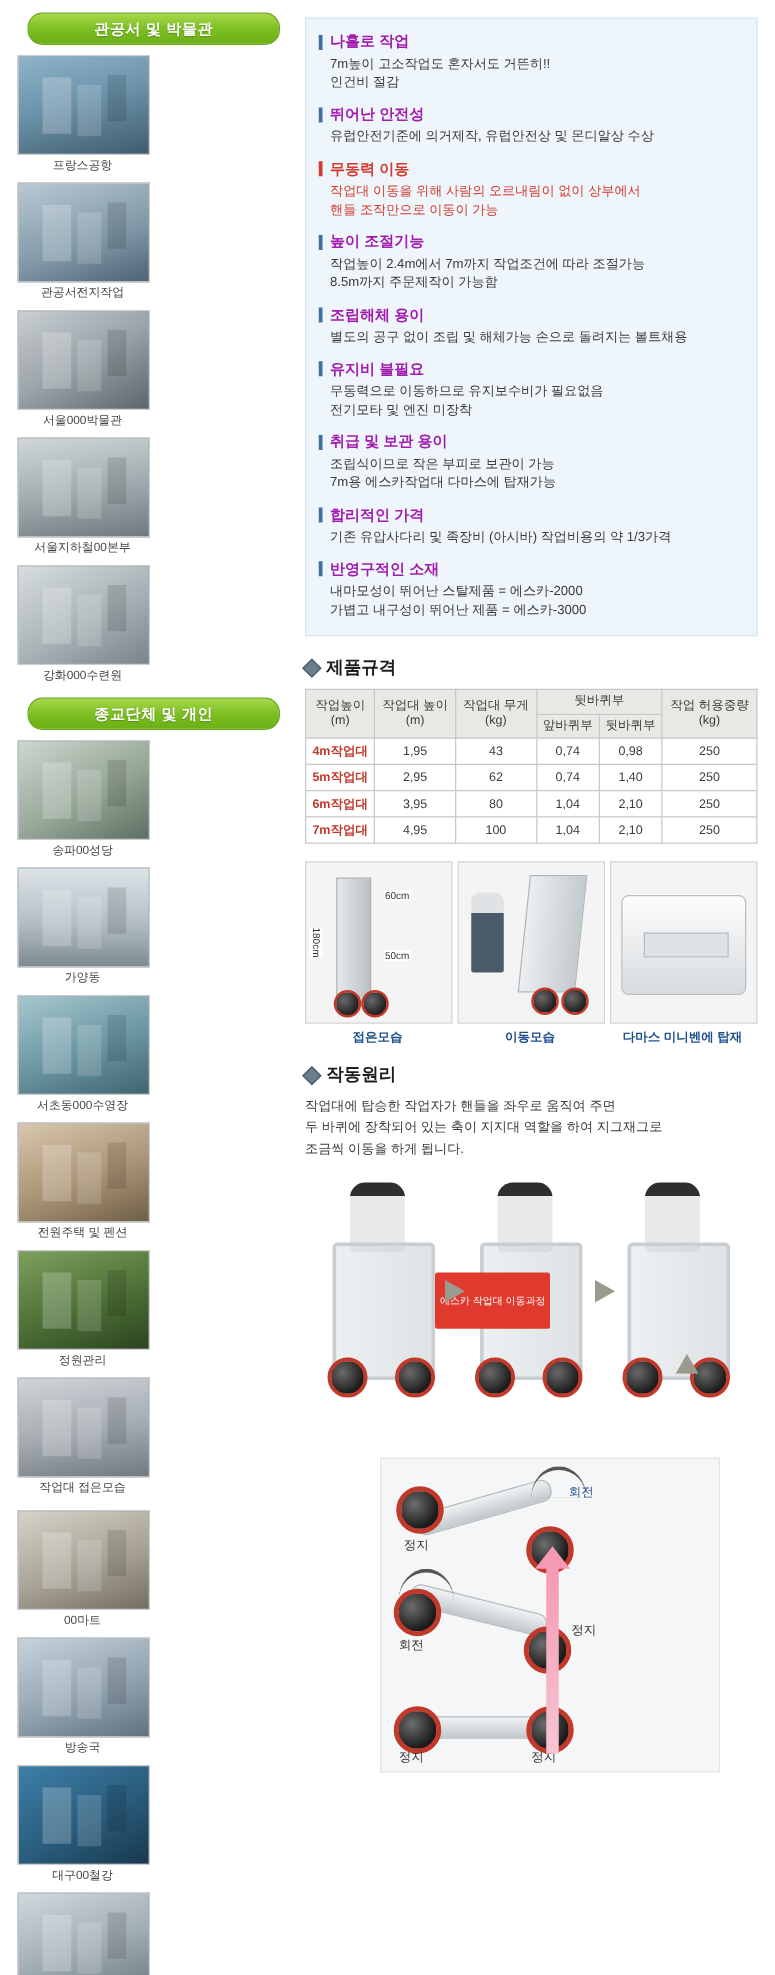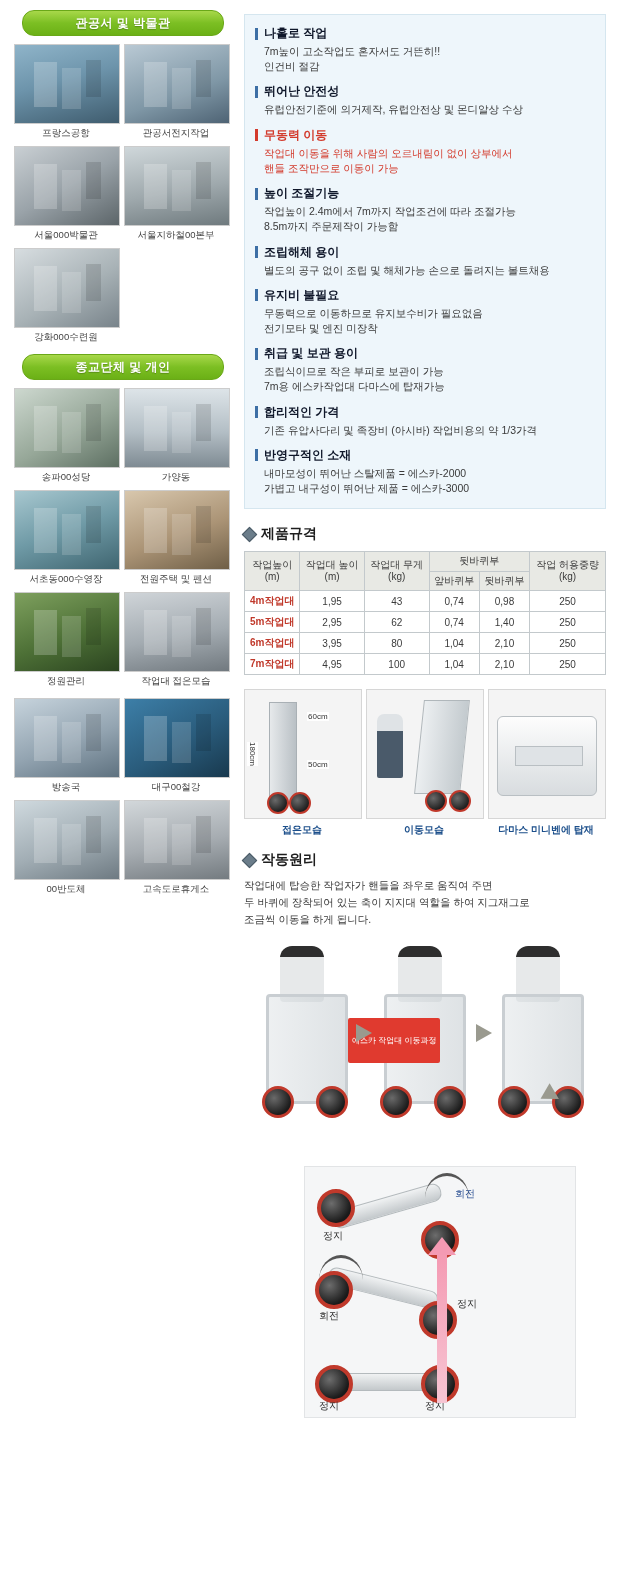--- a/index.html
+++ b/index.html
@@ -43,20 +43,21 @@
     align-items: center;
     justify-content: center;
     letter-spacing: 0.5px;
     text-shadow: 0 1px 1px rgba(0,0,0,0.25);
   }
   .thumb-grid {
     display: flex;
     flex-wrap: wrap;
     gap: 6px 6px;
     margin-bottom: 10px;
+    flex-direction: column;
   }
   .thumb {
     width: 104px;
   }
   .thumb-img {
     width: 104px;
     height: 78px;
     border: 1px solid #cccccc;
     position: relative;
     overflow: hidden;
@@ -140,21 +141,21 @@
   }
   .feat {
     margin-bottom: 9px;
   }
   .feat:last-child { margin-bottom: 0; }
   .feat-title {
     display: flex;
     align-items: center;
     font-size: 12px;
     font-weight: bold;
-    color: #0f172a;
+    color: #a21caf;
     margin-bottom: 2px;
   }
   .feat-title .bar {
     display: inline-block;
     width: 3px;
     height: 12px;
     background: #3d6fa5;
     margin-right: 6px;
   }
   .feat.red .feat-title { color: #d33a2c; }
@@ -432,20 +433,26 @@
           <div class="thumb-img">
               <span class="ph s12"></span>
             </div>
           <div class="thumb-cap">작업대 접은모습</div>
         </div>
       </div>
     </div>
 
     <div>
       <div class="thumb-grid">
+        <div class="thumb">
+          <div class="thumb-img">
+              <span class="ph s13"></span>
+            </div>
+          <div class="thumb-cap">00마트</div>
+        </div>
         <div class="thumb">
           <div class="thumb-img">
               <span class="ph s14"></span>
             </div>
           <div class="thumb-cap">방송국</div>
         </div>
         <div class="thumb">
           <div class="thumb-img">
               <span class="ph s15"></span>
             </div>

